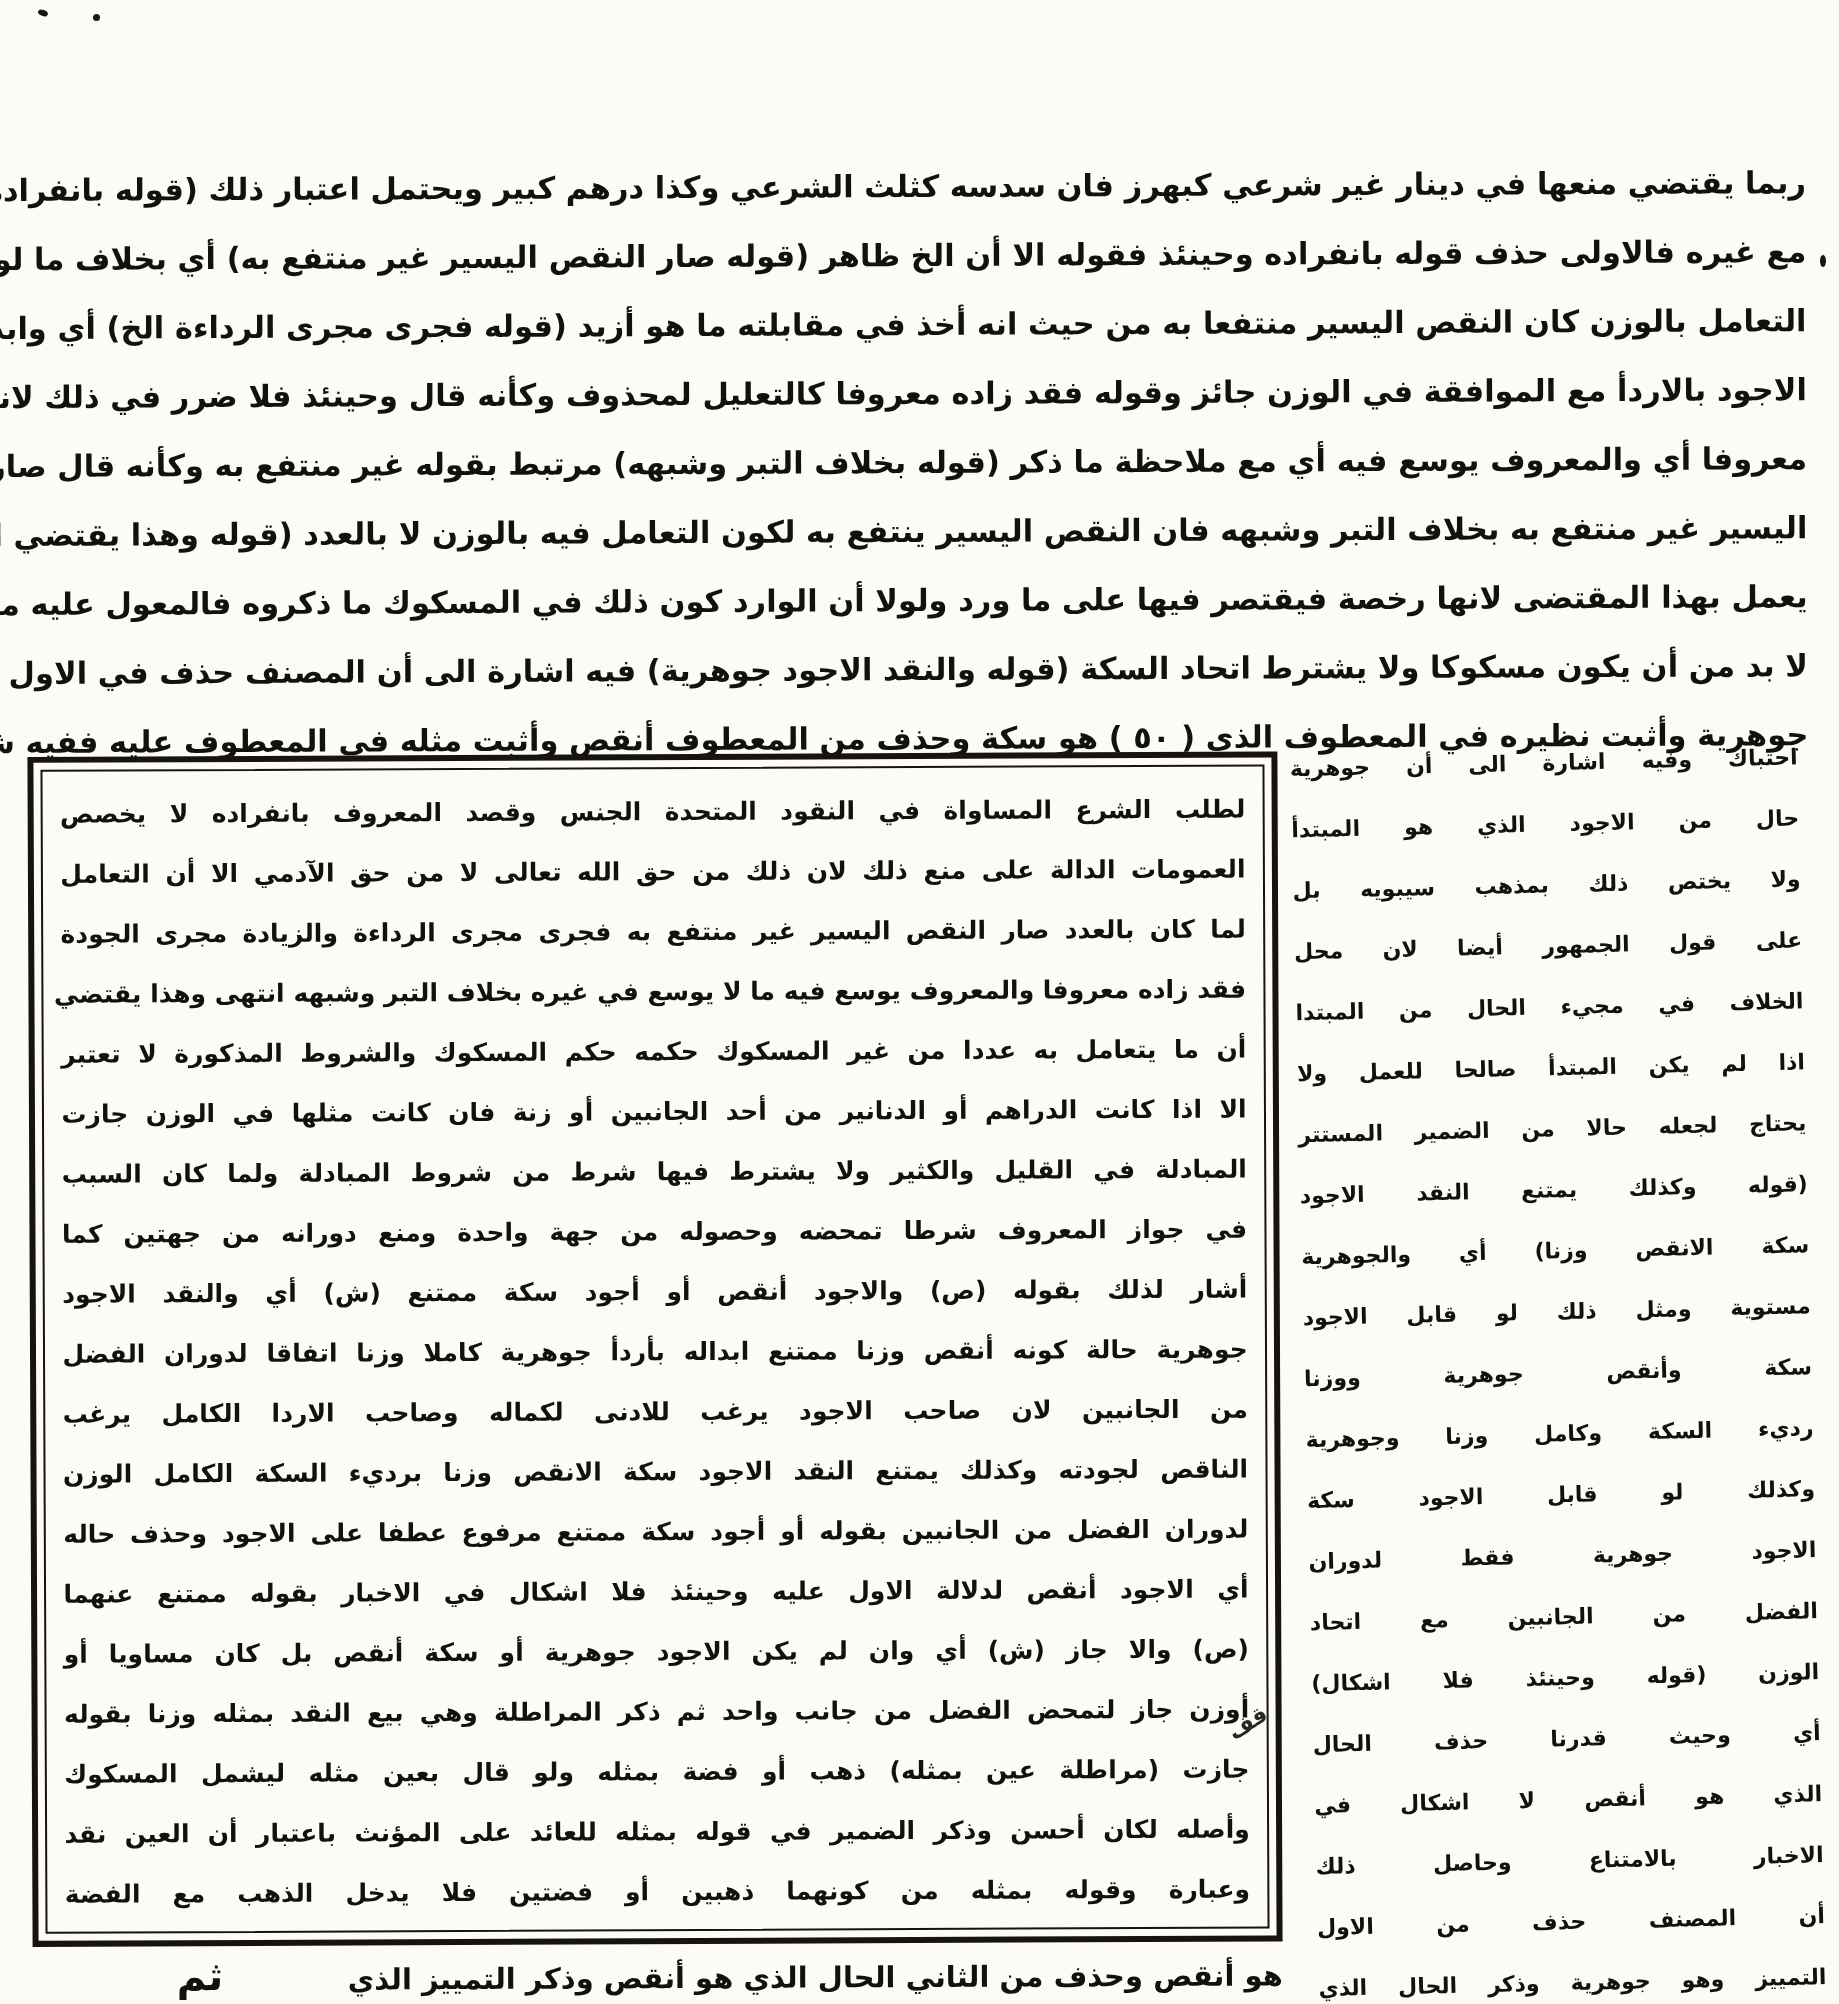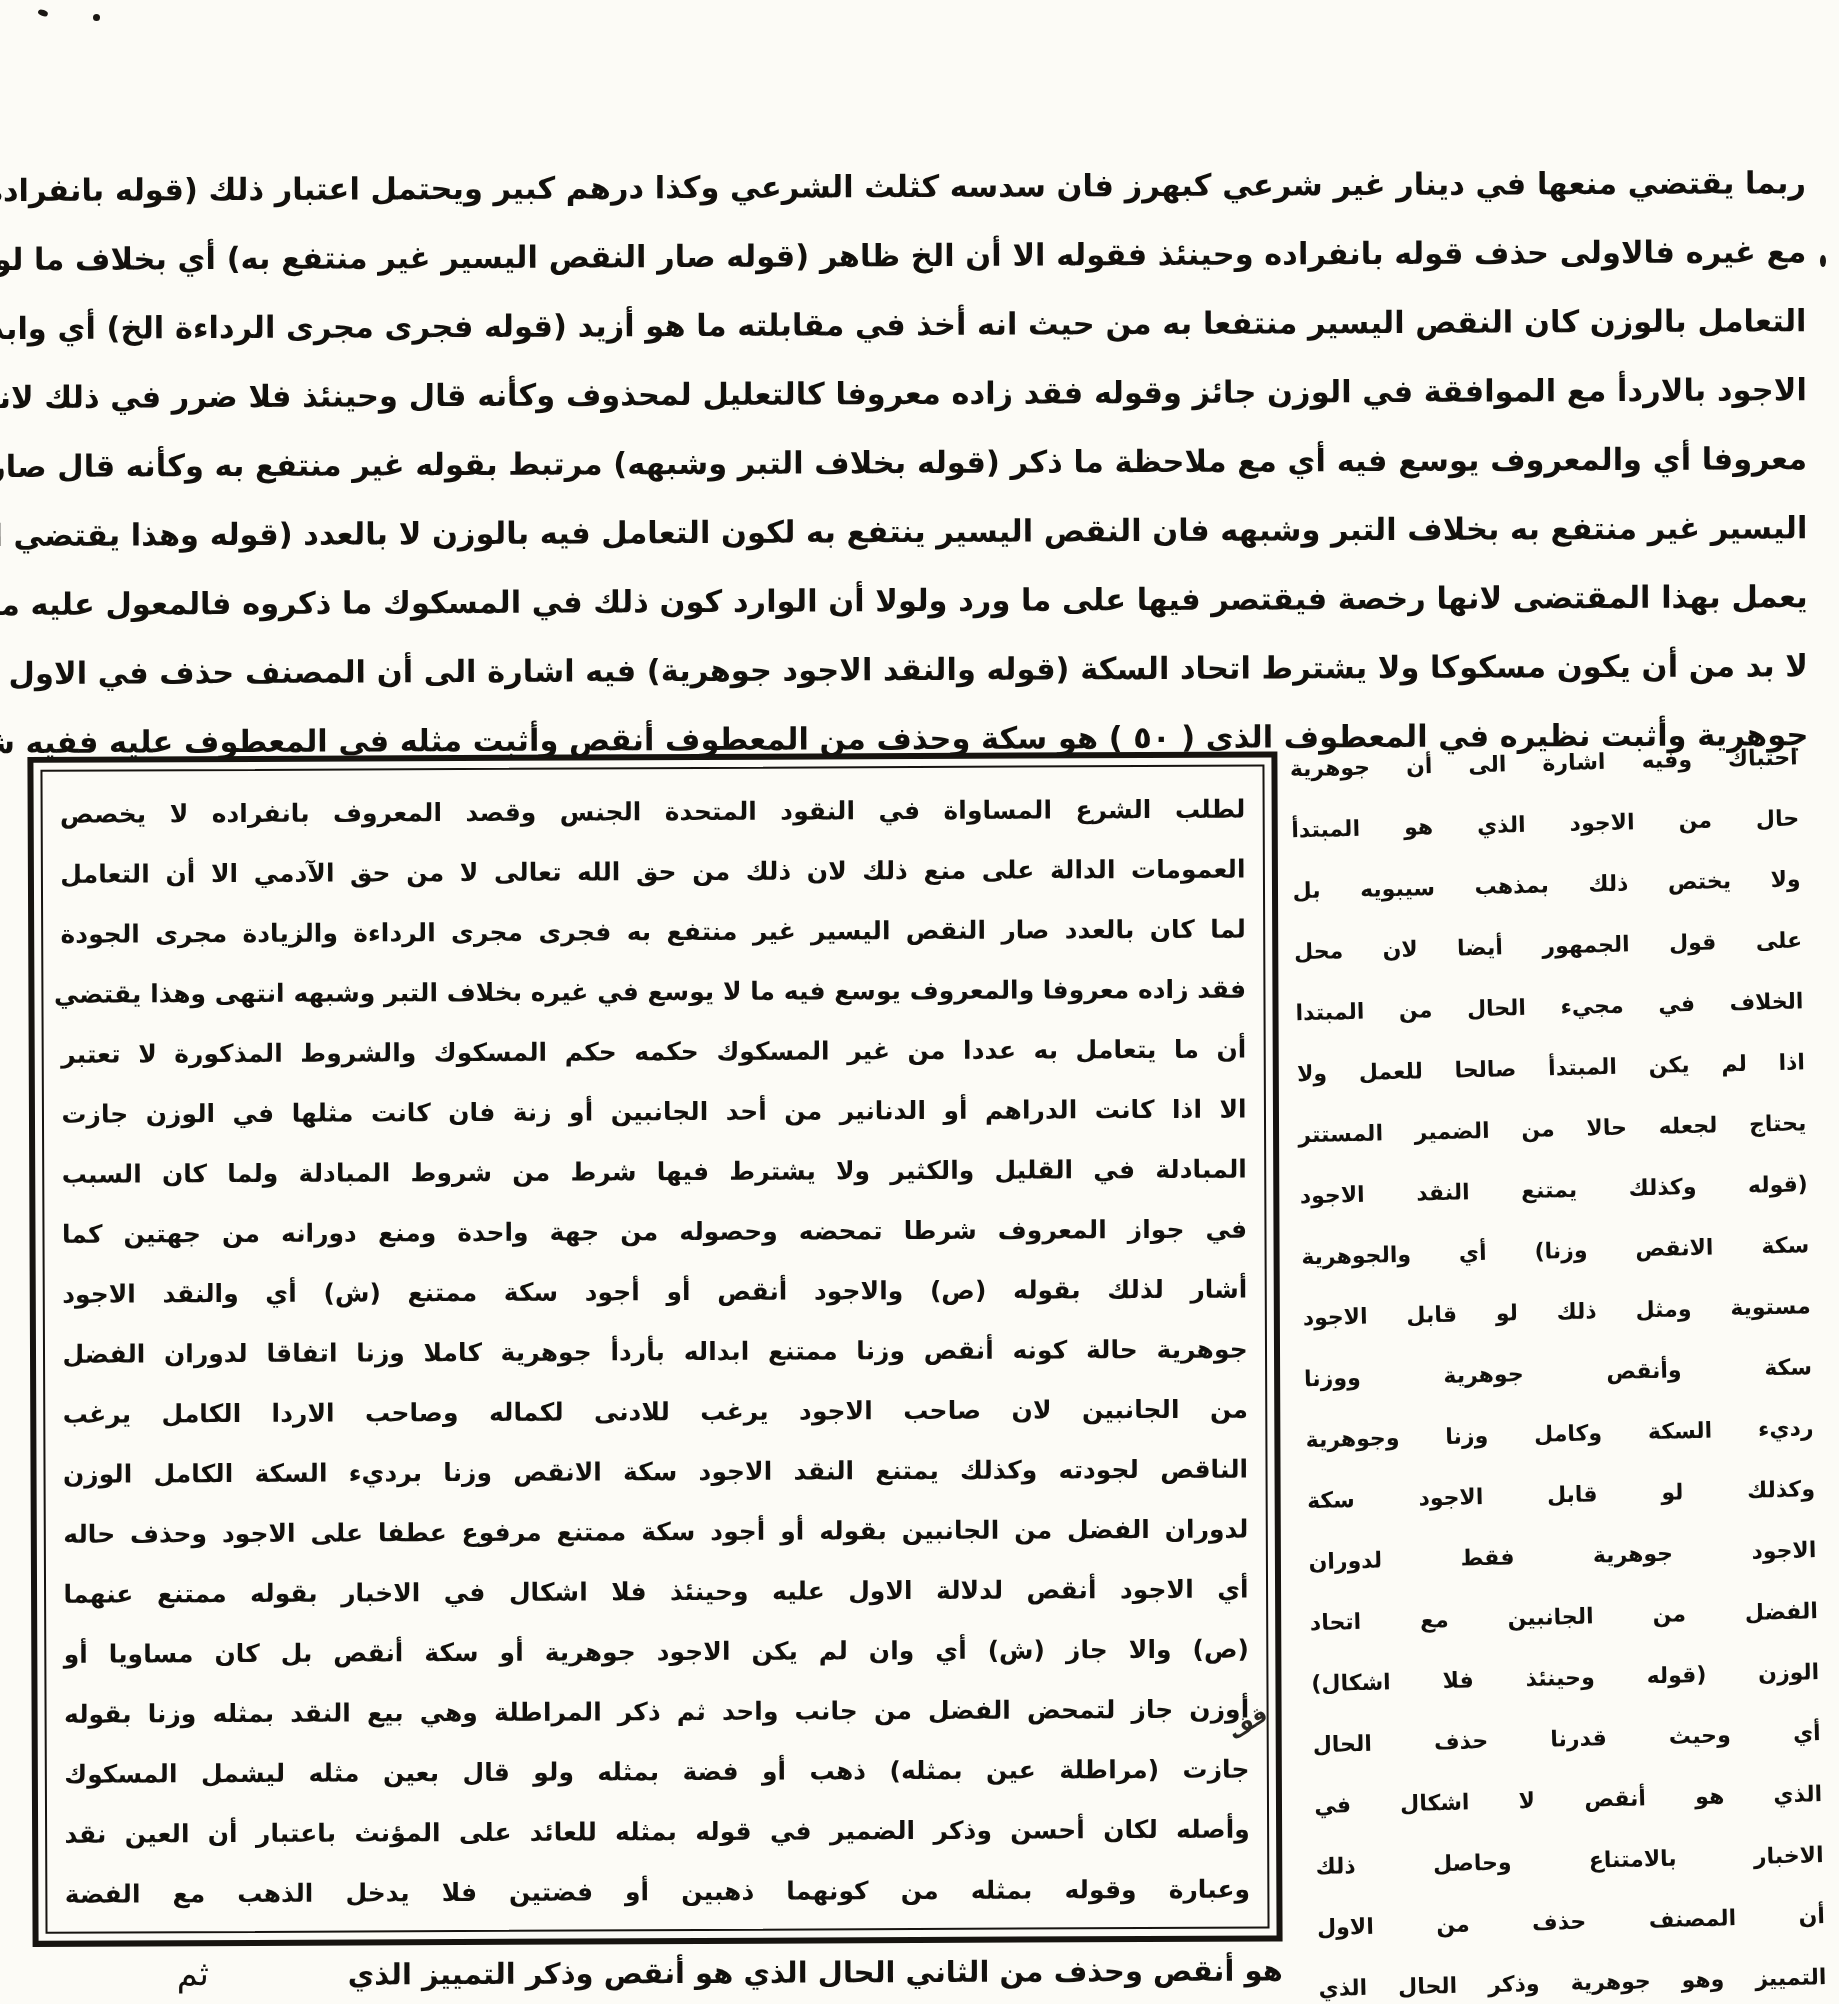--- a/index.html
+++ b/index.html
@@ -31,21 +31,21 @@
   .matn-inner .tline{font-size:25px;line-height:60px;height:60px;}
   .stop-mark{position:absolute;right:-1.6px;top:943px;font-size:22.5px;font-weight:700;
     transform:rotate(-32deg);opacity:.9;}
   
   .margin-col{position:absolute;left:1304px;top:735px;width:508px;transform:rotate(-1.1deg);}
   .margin-col .tline{font-size:22px;line-height:61px;height:61px;}
   
   .under-box{position:absolute;left:30px;top:1950px;width:1250px;
     display:flex;align-items:baseline;direction:rtl;padding-left:144px;box-sizing:border-box;}
   .under-box .ub-text{font-size:29px;font-weight:700;white-space:nowrap;}
-  .under-box .catchword{margin-inline-start:auto;font-size:34px;font-weight:400;}
+  .under-box .catchword{margin-inline-start:auto;font-size:40px;font-weight:700;}
   
   .speck{position:absolute;background:#1a1713;border-radius:50%;}
   .speck.s1{left:38px;top:10.4px;width:10.4px;height:5.6px;transform:rotate(20deg);}
   .speck.s2{left:93px;top:13.6px;width:7.2px;height:7.2px;}
   .speck.s3{left:1820px;top:255px;width:5.6px;height:12px;}
 </style>
 </head>
 <body>
 
 <div class="sheet">

